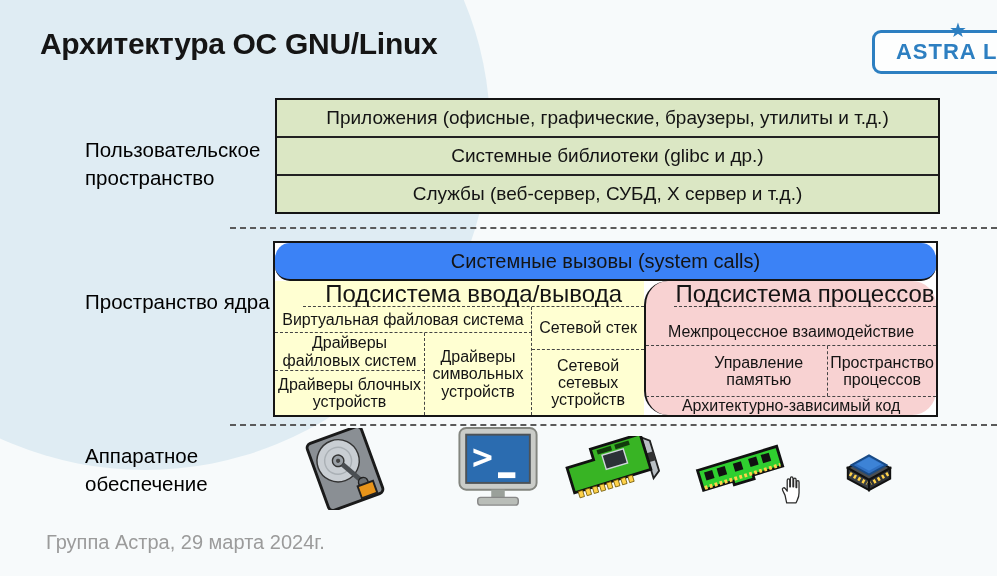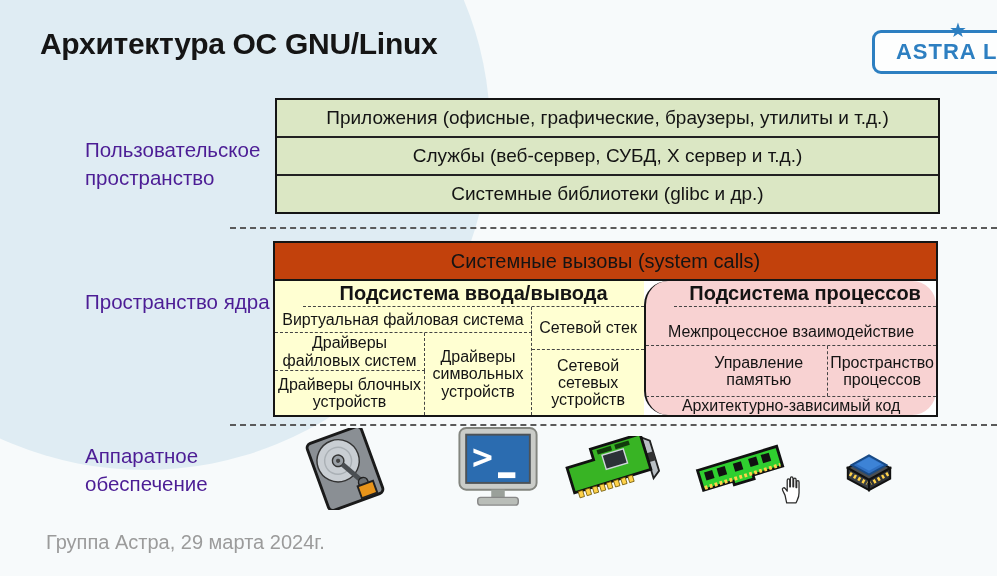--- a/index.html
+++ b/index.html
@@ -23,21 +23,21 @@
     border:3px solid #2d7fc1;border-radius:9px;background:#fdfefe;
     display:flex;align-items:center;justify-content:center;
     color:#2d7fc1;font-size:22px;font-weight:bold;letter-spacing:1px;
     white-space:nowrap;
   }
   .logo-star{
     position:absolute;left:74px;top:-15px;font-size:20px;color:#2d7fc1;
     font-weight:normal;
   }
   
-  .zone-label{position:absolute;left:85px;font-size:20.5px;line-height:1.35;color:#4c1d95;}
+  .zone-label{position:absolute;left:85px;font-size:20.5px;line-height:1.35;color:#000000;}
   .lbl-user{top:136px;width:210px;}
   .lbl-kernel{top:288px;width:210px;}
   .lbl-hw{top:442px;width:210px;}
   
   .user-table{
     position:absolute;left:275px;top:98px;width:661px;
     border:2px solid #151515;background:#dbe7c4;
   }
   .u-row{
     height:36px;border-bottom:2px solid #222;
@@ -48,28 +48,28 @@
   
   .sep{position:absolute;left:230px;width:767px;border-top:2px dashed #5a5a5a;height:0;}
   .sep1{top:227px;}
   .sep2{top:424px;}
   
   .kernel-table{
     position:absolute;left:273px;top:241px;width:661px;
     border:2px solid #151515;background:#fff;
   }
   .syscalls{
-    height:36px;background:#c2410c;border-bottom:2px solid #151515;
-    display:flex;align-items:center;justify-content:center;font-size:20px;
+    height:36px;background:#3b82f6;border-bottom:2px solid #151515;
+    display:flex;align-items:center;justify-content:center;font-size:20px;border-radius:15px;
   }
   .k-body{display:flex;height:134px;}
   .io{width:389px;background:#ffffd2;display:flex;flex-direction:column;}
   .proc{flex:1;background:#f8d2d2;border-left:2px solid #151515;display:flex;flex-direction:column;border-radius:24px;}
   .sub-header{
-    height:25px;border-bottom:1px dashed #444;font-weight:bold;font-size:20px;
+    height:25px;border-bottom:1px dashed #444;font-weight:normal;font-size:24px;
     display:flex;align-items:center;justify-content:center;margin-left:28px;
   }
   .cell{
     display:flex;align-items:center;justify-content:center;
     text-align:center;font-size:16px;line-height:1.08;padding:0 2px;box-sizing:border-box;
   }
   .io-grid{
     display:grid;height:108px;
     grid-template-columns:150px 107px 1fr;
     grid-template-rows:26px 17px 21px auto;
@@ -107,22 +107,22 @@
   <span class="logo-star">★</span>
   <span>ASTRA LINUX</span>
 </div>
 
 <div class="zone-label lbl-user">Пользовательское пространство</div>
 <div class="zone-label lbl-kernel">Пространство ядра</div>
 <div class="zone-label lbl-hw">Аппаратное обеспечение</div>
 
 <div class="user-table">
   <div class="u-row">Приложения (офисные, графические, браузеры, утилиты и т.д.)</div>
+  <div class="u-row">Системные библиотеки (glibc и др.)</div>
   <div class="u-row">Службы (веб-сервер, СУБД, X сервер и т.д.)</div>
-  <div class="u-row">Системные библиотеки (glibc и др.)</div>
 </div>
 
 <div class="sep sep1"></div>
 <div class="sep sep2"></div>
 
 <div class="kernel-table">
   <div class="syscalls">Системные вызовы (system calls)</div>
   <div class="k-body">
     <div class="io">
       <div class="sub-header">Подсистема ввода/вывода</div>

